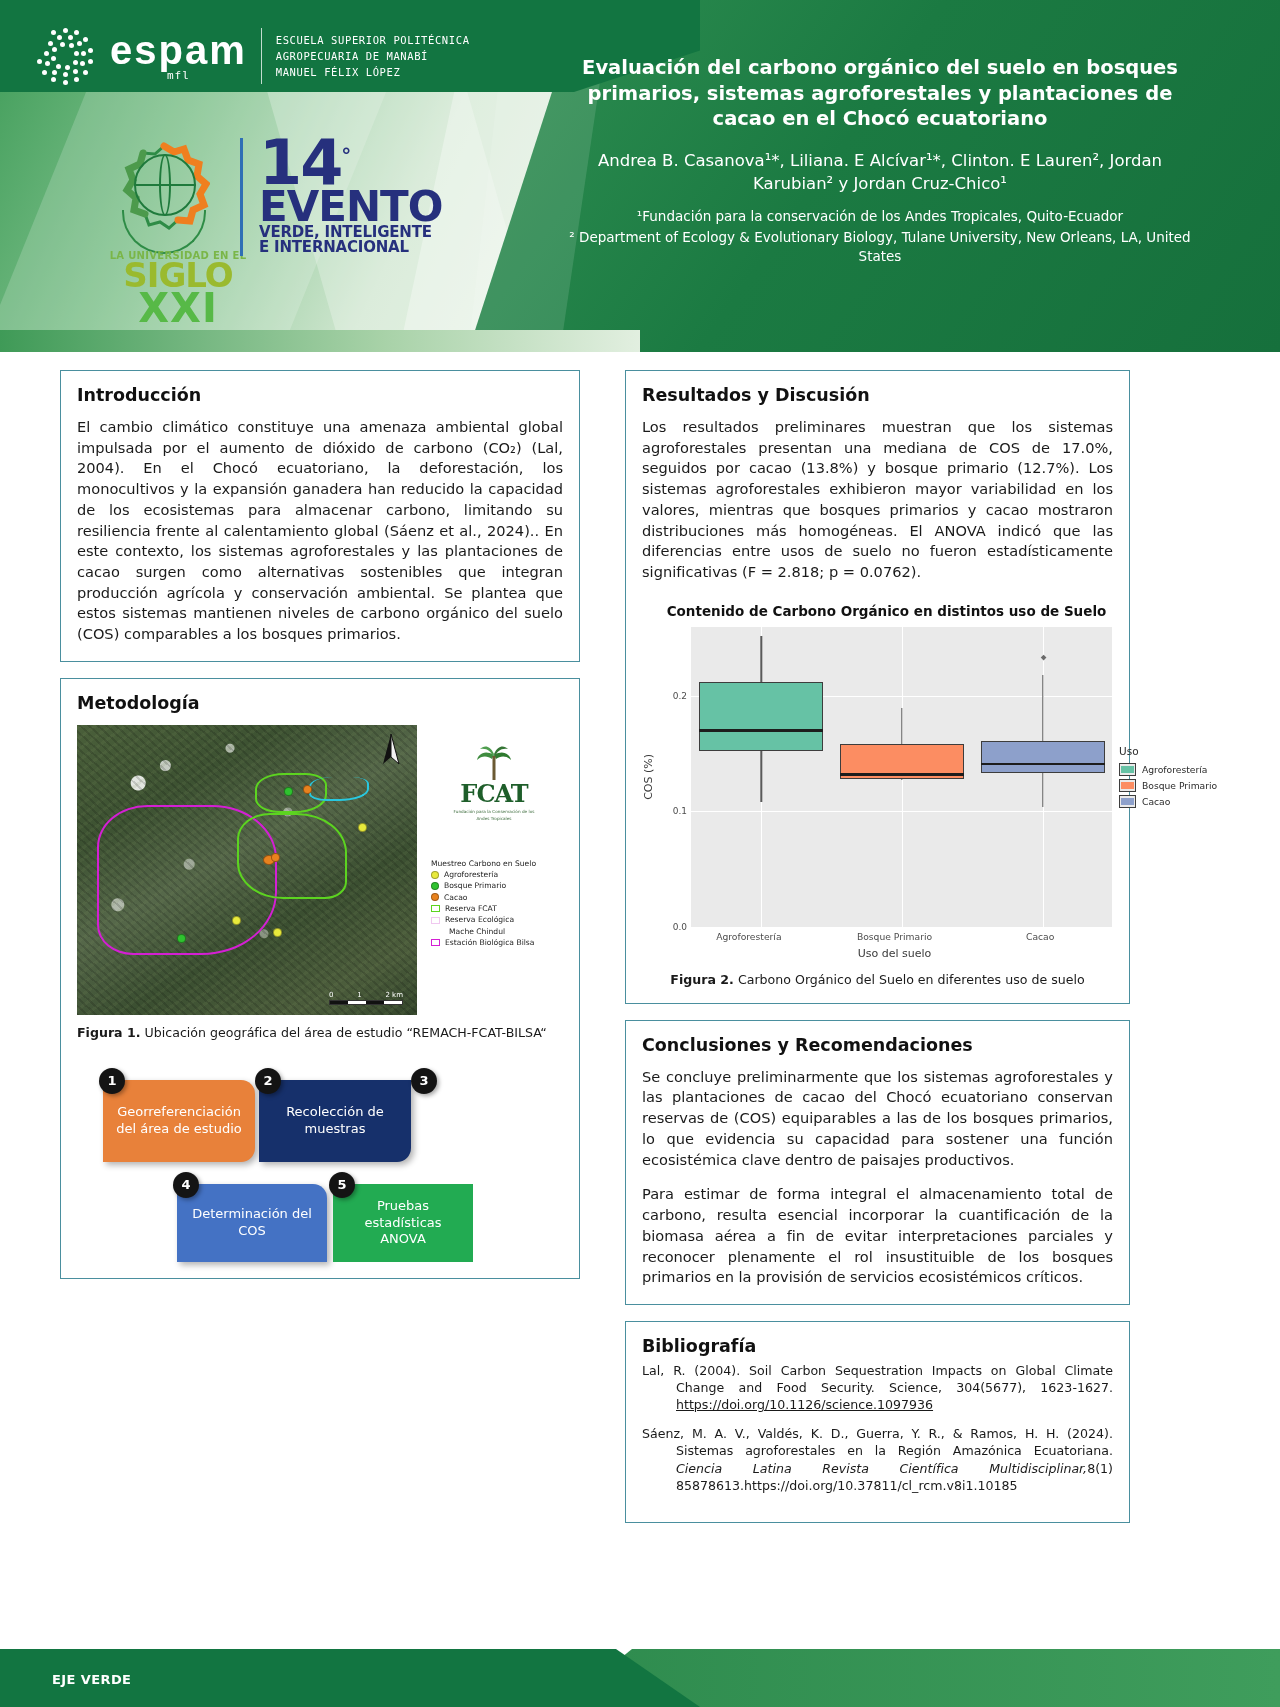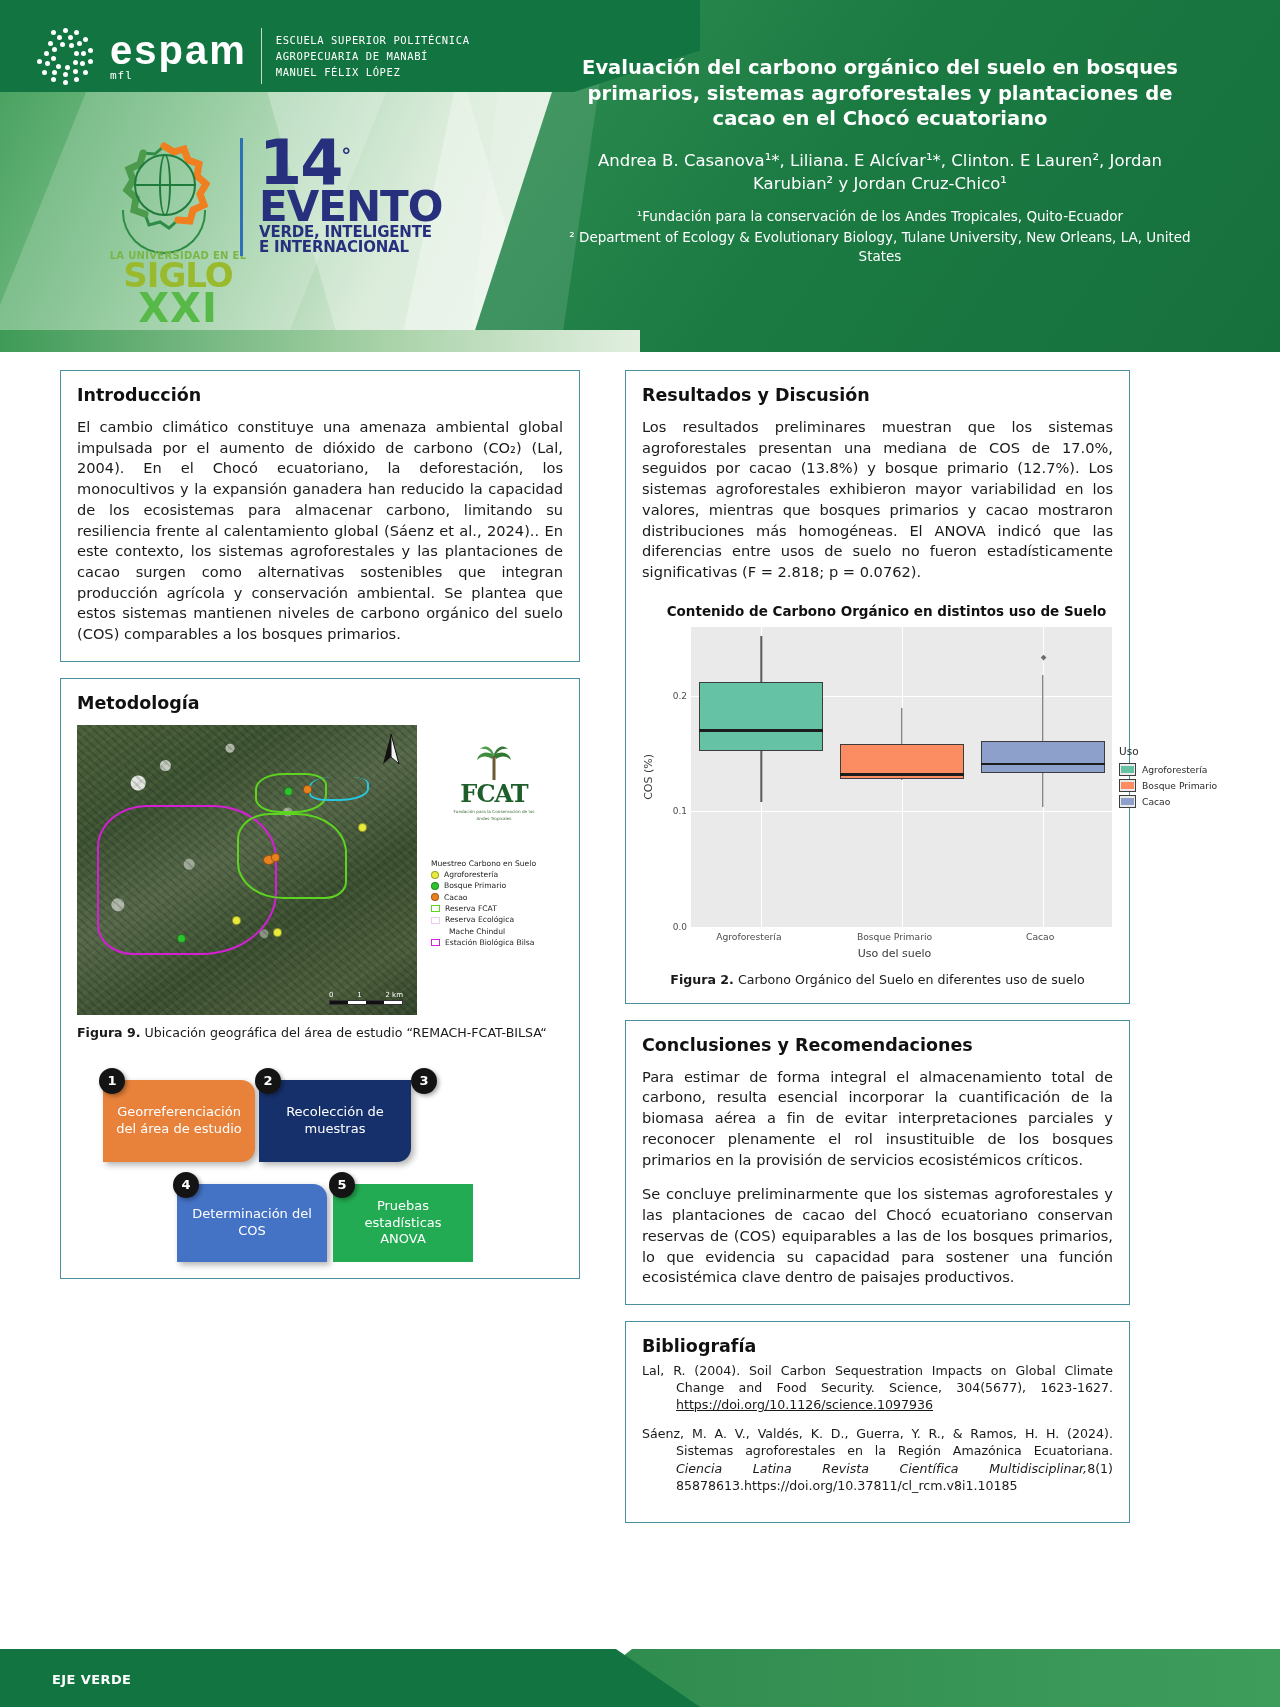--- a/index.html
+++ b/index.html
@@ -40,21 +40,21 @@
   .hdr-bottom-strip {
     position: absolute; left: 0; top: 330px; width: 640px; height: 22px;
     background: linear-gradient(90deg, #3f9a57, #a8d2a8 60%, #e2efe0);
   }
 
   
   .espam-logo { position: absolute; left: 34px; top: 25px; display: flex; align-items: center; gap: 14px; z-index: 6; }
   .dotring { position: relative; width: 62px; height: 62px; }
   .dotring i { position: absolute; width: 5px; height: 5px; border-radius: 50%; background: #fff; }
   .espam-word { color: #fff; font-weight: bold; font-size: 40px; letter-spacing: 2px; font-family: Liberation Sans, sans-serif; line-height: 0.95; }
-  .espam-sub { color: #fff; font-size: 11px; letter-spacing: 1px; text-align: left; font-family: "DejaVu Sans Mono", monospace; }
+  .espam-sub { color: #fff; font-size: 11px; letter-spacing: 1px; text-align: center; font-family: "DejaVu Sans Mono", monospace; }
   .espam-divider { width: 1px; height: 56px; background: rgba(255,255,255,0.75); }
   .espam-school { color: #fff; font-size: 10.5px; line-height: 1.55; letter-spacing: 0.6px; font-family: "DejaVu Sans Mono", monospace; }
 
   
   .event-logo { position: absolute; left: 108px; top: 138px; width: 300px; height: 200px; z-index: 6; display: flex; align-items: flex-start; }
   .globe-mark { position: relative; width: 112px; height: 120px; flex: none; }
   .gear { position: absolute; left: 10px; top: 4px; width: 92px; height: 92px; }
   .globe-circ { position: absolute; left: 26px; top: 16px; width: 62px; height: 62px; border: 2.4px solid #1f7a3c; border-radius: 50%; }
   .globe-lat { position: absolute; left: 26px; top: 46px; width: 62px; height: 0; border-top: 2px solid #1f7a3c; }
   .globe-lon { position: absolute; left: 51px; top: 16px; width: 12px; height: 62px; border: 2px solid #1f7a3c; border-radius: 50%/50%; }
@@ -371,21 +371,21 @@
             <div class="legend-cont">Mache Chindul</div>
             <div class="legend-row">
               <span class="lg-box" style="border:1.2px solid #d41fd4"></span>
               <span>Estación Biológica Bilsa</span>
             </div>
           </div>
         </div>
       </div>
 
       <div class="figcap">
-        <b>Figura 9.</b><span> Ubicación geográfica del área de estudio “REMACH-FCAT-BILSA“</span>
+        <b>Figura 1.</b><span> Ubicación geográfica del área de estudio “REMACH-FCAT-BILSA“</span>
       </div>
 
       <div class="flow">
         <div class="badge" style="left:22px;top:6px">1</div>
         <div class="step s1">Georreferenciación del área de estudio</div>
         <div class="badge" style="left:178px;top:6px">2</div>
         <div class="step s2">Recolección de muestras</div>
         <div class="badge" style="left:334px;top:6px">3</div>
         <div class="badge" style="left:96px;top:110px">4</div>
         <div class="step s4">Determinación del COS</div>
@@ -464,22 +464,22 @@
         <div class="x-title">Uso del suelo</div>
       </div>
 
       <div class="figcap" style="text-align:center;margin-top:12px">
         <b>Figura 2.</b><span> Carbono Orgánico del Suelo en diferentes uso de suelo</span>
       </div>
     </section>
 
     <section class="card">
       <h2>Conclusiones y Recomendaciones</h2>
+      <p>Se concluye preliminarmente que los sistemas agroforestales y las plantaciones de cacao del Chocó ecuatoriano conservan reservas de (COS) equiparables a las de los bosques primarios, lo que evidencia su capacidad para sostener una función ecosistémica clave dentro de paisajes productivos.</p>
       <p>Para estimar de forma integral el almacenamiento total de carbono, resulta esencial incorporar la cuantificación de la biomasa aérea a fin de evitar interpretaciones parciales y reconocer plenamente el rol insustituible de los bosques primarios en la provisión de servicios ecosistémicos críticos.</p>
-      <p>Se concluye preliminarmente que los sistemas agroforestales y las plantaciones de cacao del Chocó ecuatoriano conservan reservas de (COS) equiparables a las de los bosques primarios, lo que evidencia su capacidad para sostener una función ecosistémica clave dentro de paisajes productivos.</p>
     </section>
 
     <section class="card">
       <h2 style="margin-bottom:6px">Bibliografía</h2>
       <div class="bib-item">
         <span class="hang">
           <span>Lal, R. (2004). Soil Carbon Sequestration Impacts on Global Climate Change and Food Security. Science, 304(5677), 1623-1627. </span><a class="bib-link" href="#">https://doi.org/10.1126/science.1097936</a>
         </span>
       </div>
       <div class="bib-item">

